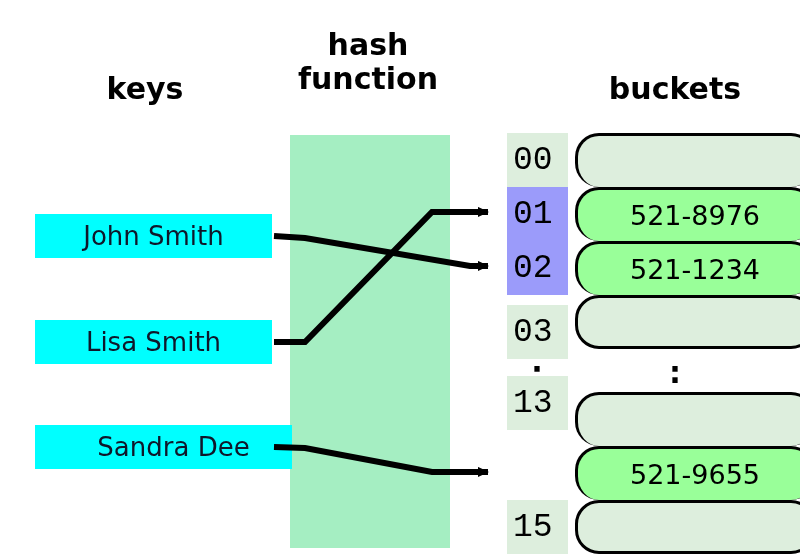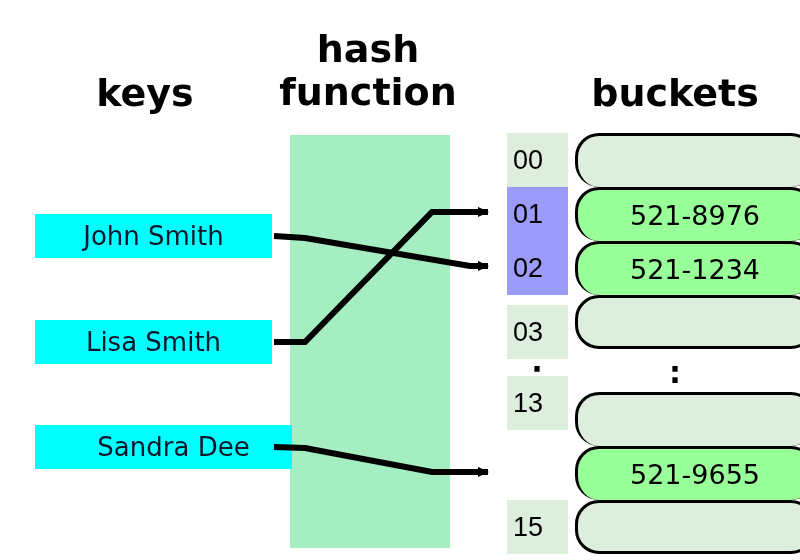--- a/index.html
+++ b/index.html
@@ -17,21 +17,21 @@
     height: 560px;
     background: #ffffff;
     overflow: hidden;
   }
 
   
   .heading {
     position: absolute;
     font-family: "DejaVu Sans", sans-serif;
     font-weight: bold;
-    font-size: 38px;
+    font-size: 30px;
     color: #000000;
     text-align: center;
     line-height: 1.12;
     white-space: pre;
   }
   #heading-keys   { left: 30px;  top: 72px;  width: 230px; }
   #heading-hash   { left: 278px; top: 28px;  width: 180px; }
   #heading-buckets{ left: 560px; top: 72px;  width: 230px; }
 
   
@@ -76,22 +76,22 @@
   .idx-cell {
     position: absolute;
     left: 507px;
     width: 61px;
     height: 54px;
     box-sizing: border-box;
     display: flex;
     align-items: center;
     justify-content: flex-start;
     padding-left: 6px;
-    font-family: Liberation Sans, sans-serif;
-    font-size: 27px;
+    font-family: Liberation Mono, monospace;
+    font-size: 33px;
     color: #000000;
     background: #ddeedd;
   }
   .idx-cell.hit { background: #9b9bfa; }
 
   .val-cell {
     position: absolute;
     left: 575px;
     width: 240px;
     height: 54px;

